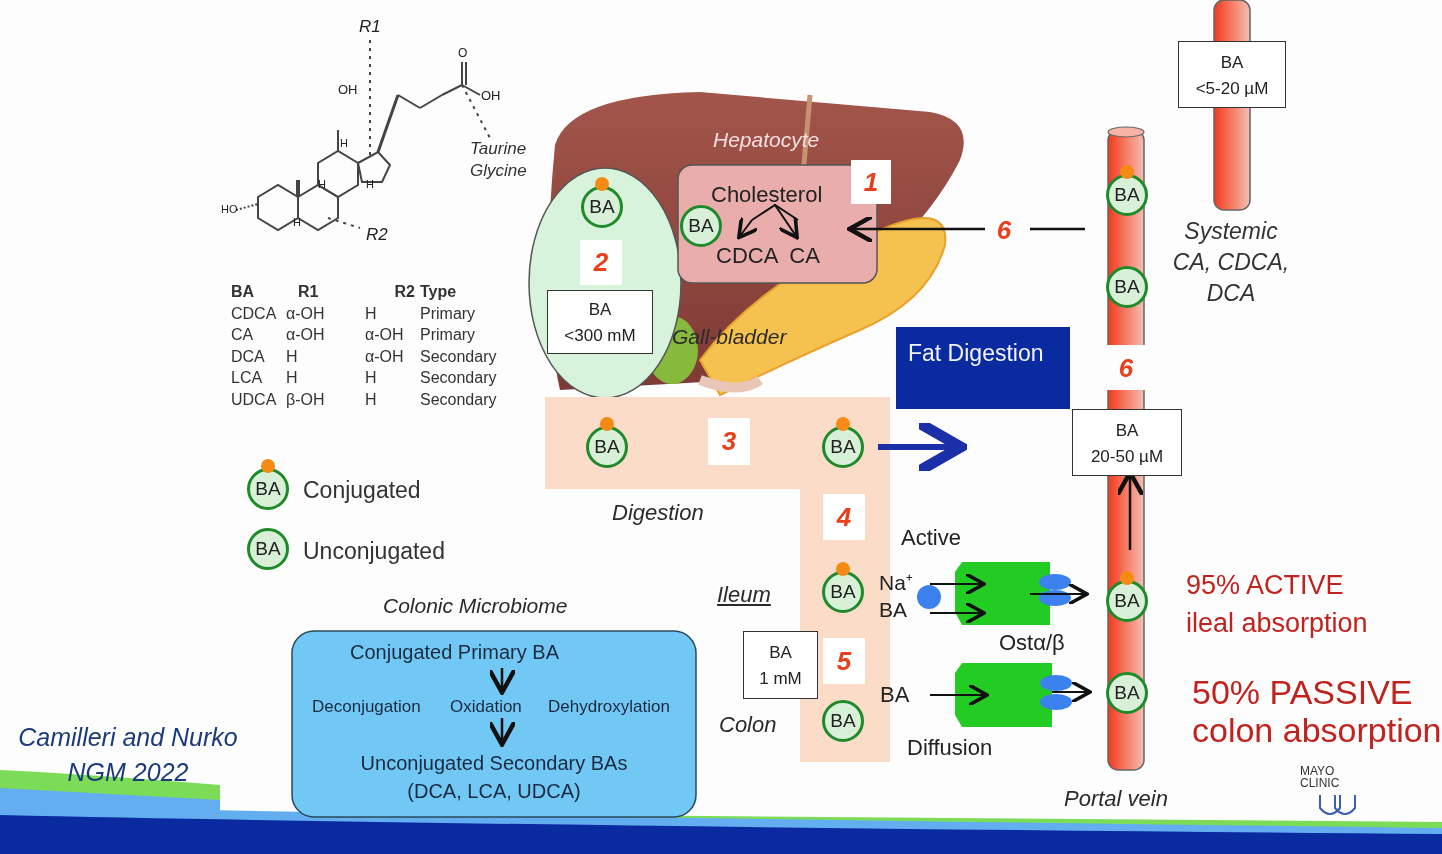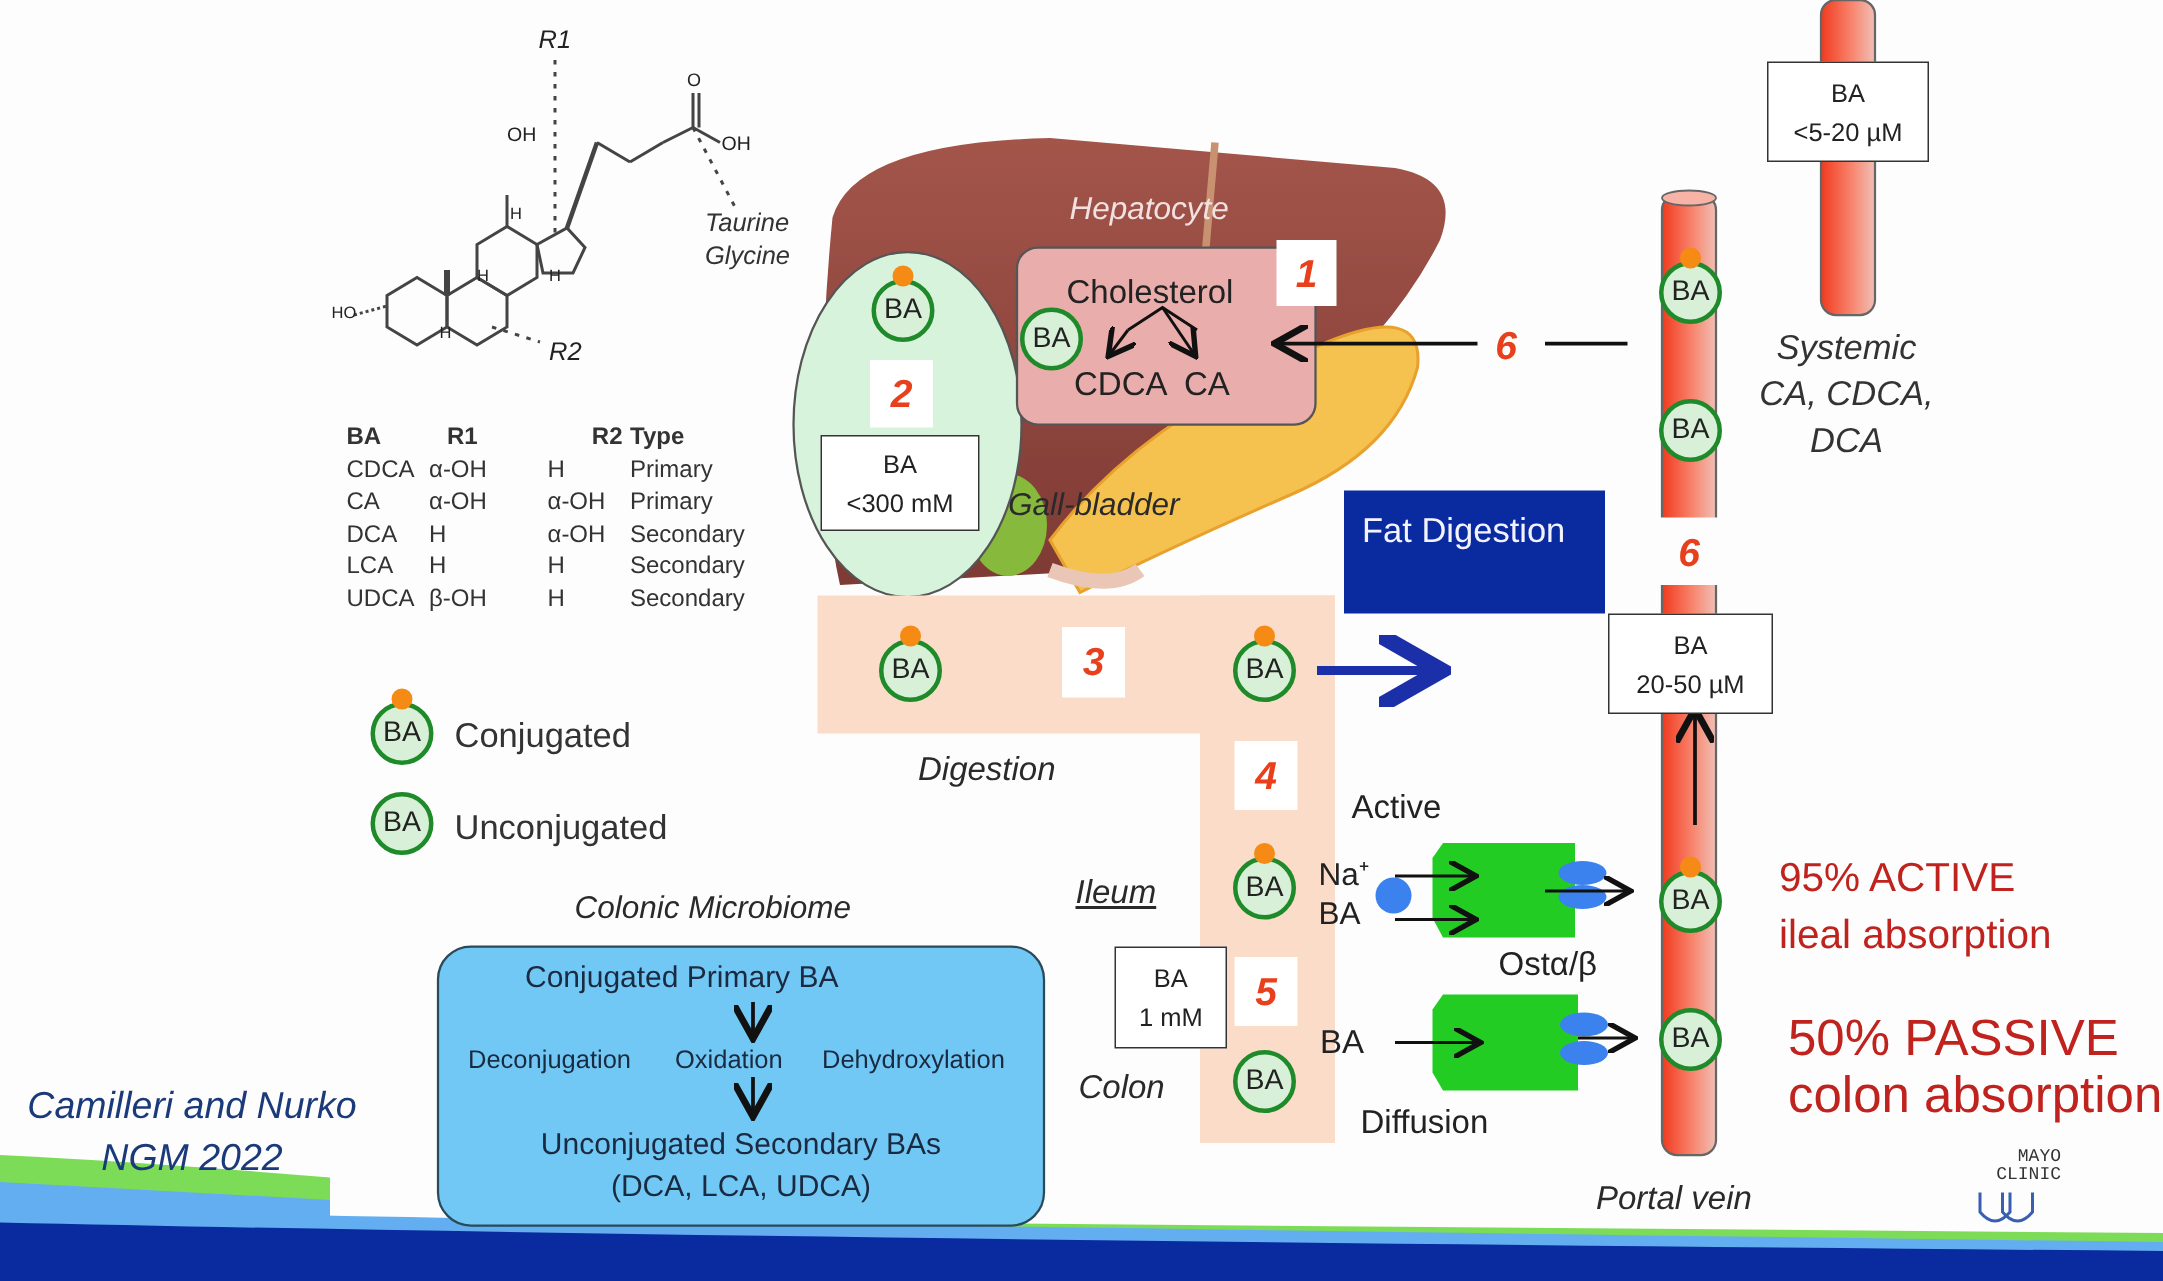--- a/index.html
+++ b/index.html
@@ -300,16 +300,16 @@
 <div class="abs" style="left:292px;top:749px;width:404px;text-align:center;font-size:20px;color:#1a2a40;line-height:28px;">
   <div>Unconjugated Secondary BAs</div>
   <div>(DCA, LCA, UDCA)</div>
 </div>
 
 <div class="abs it" style="left:8px;top:720px;width:240px;text-align:center;font-size:25px;line-height:35px;color:#1a3a7a;">
   <div>Camilleri and Nurko</div>
   <div>NGM 2022</div>
 </div>
 
-<div class="abs" style="left:1300px;top:765px;width:74px;text-align:right;font-family:Liberation Mono, monospace;font-size:12px;line-height:12px;color:#333;">
+<div class="abs" style="left:1300px;top:765px;width:74px;text-align:left;font-family:Liberation Sans, sans-serif;font-size:12px;line-height:12px;color:#333;">
   <div>MAYO</div>
   <div>CLINIC</div>
 </div>
 
 </body></html>

